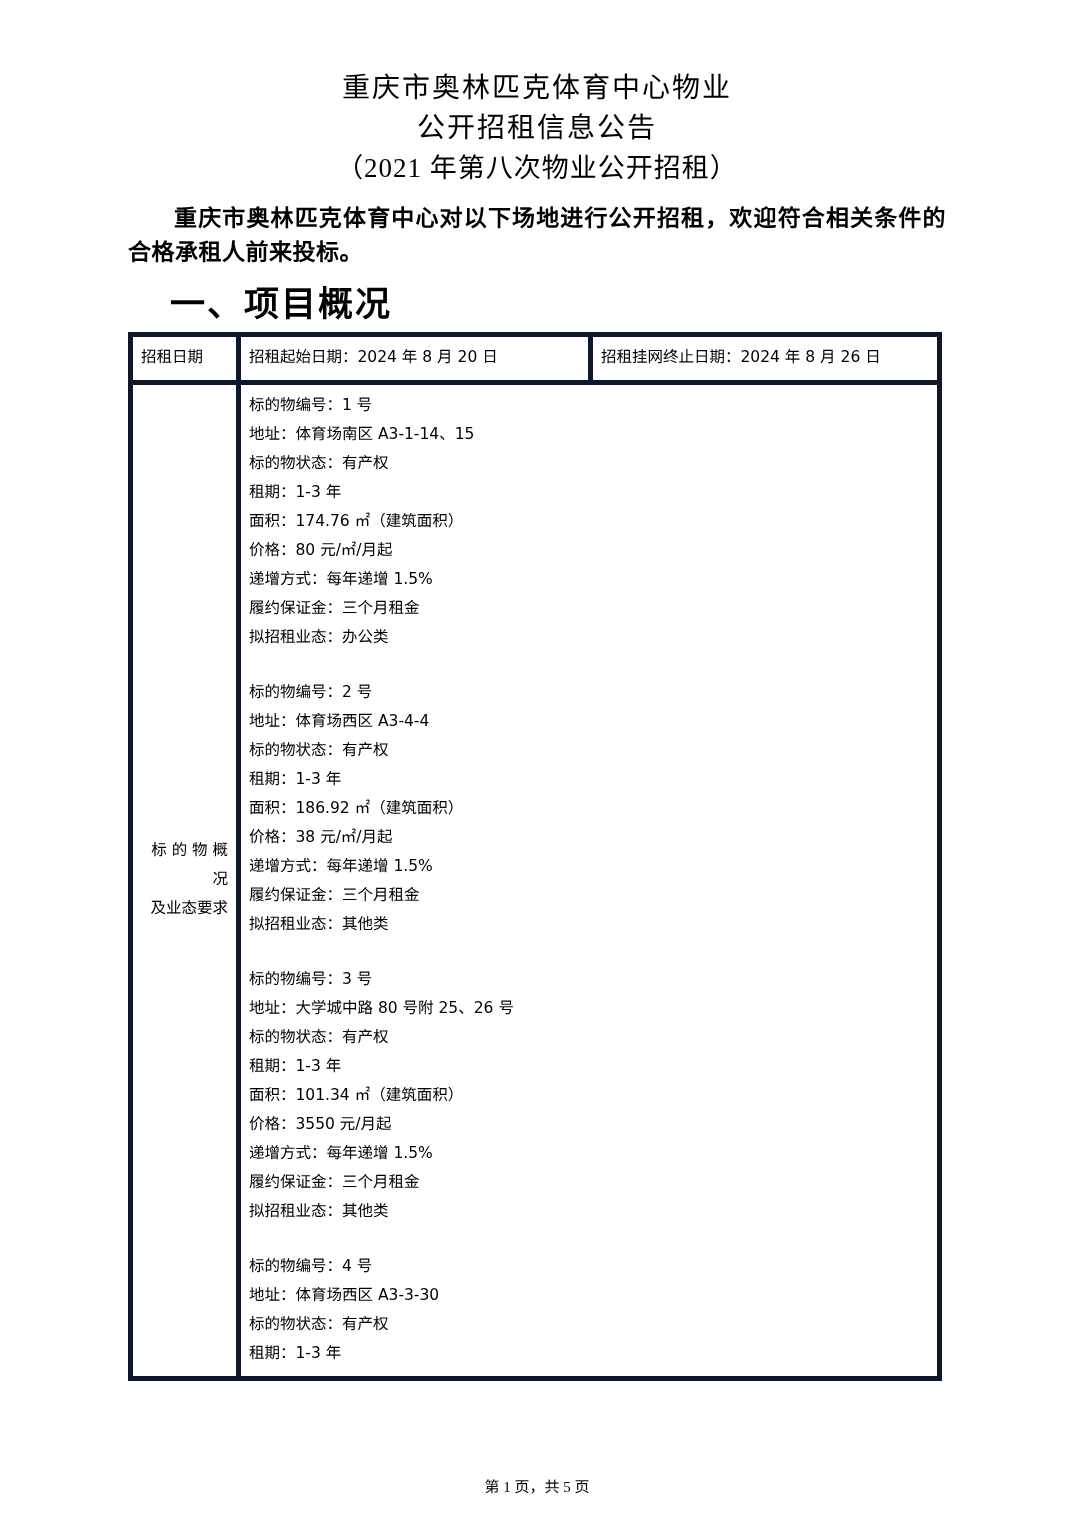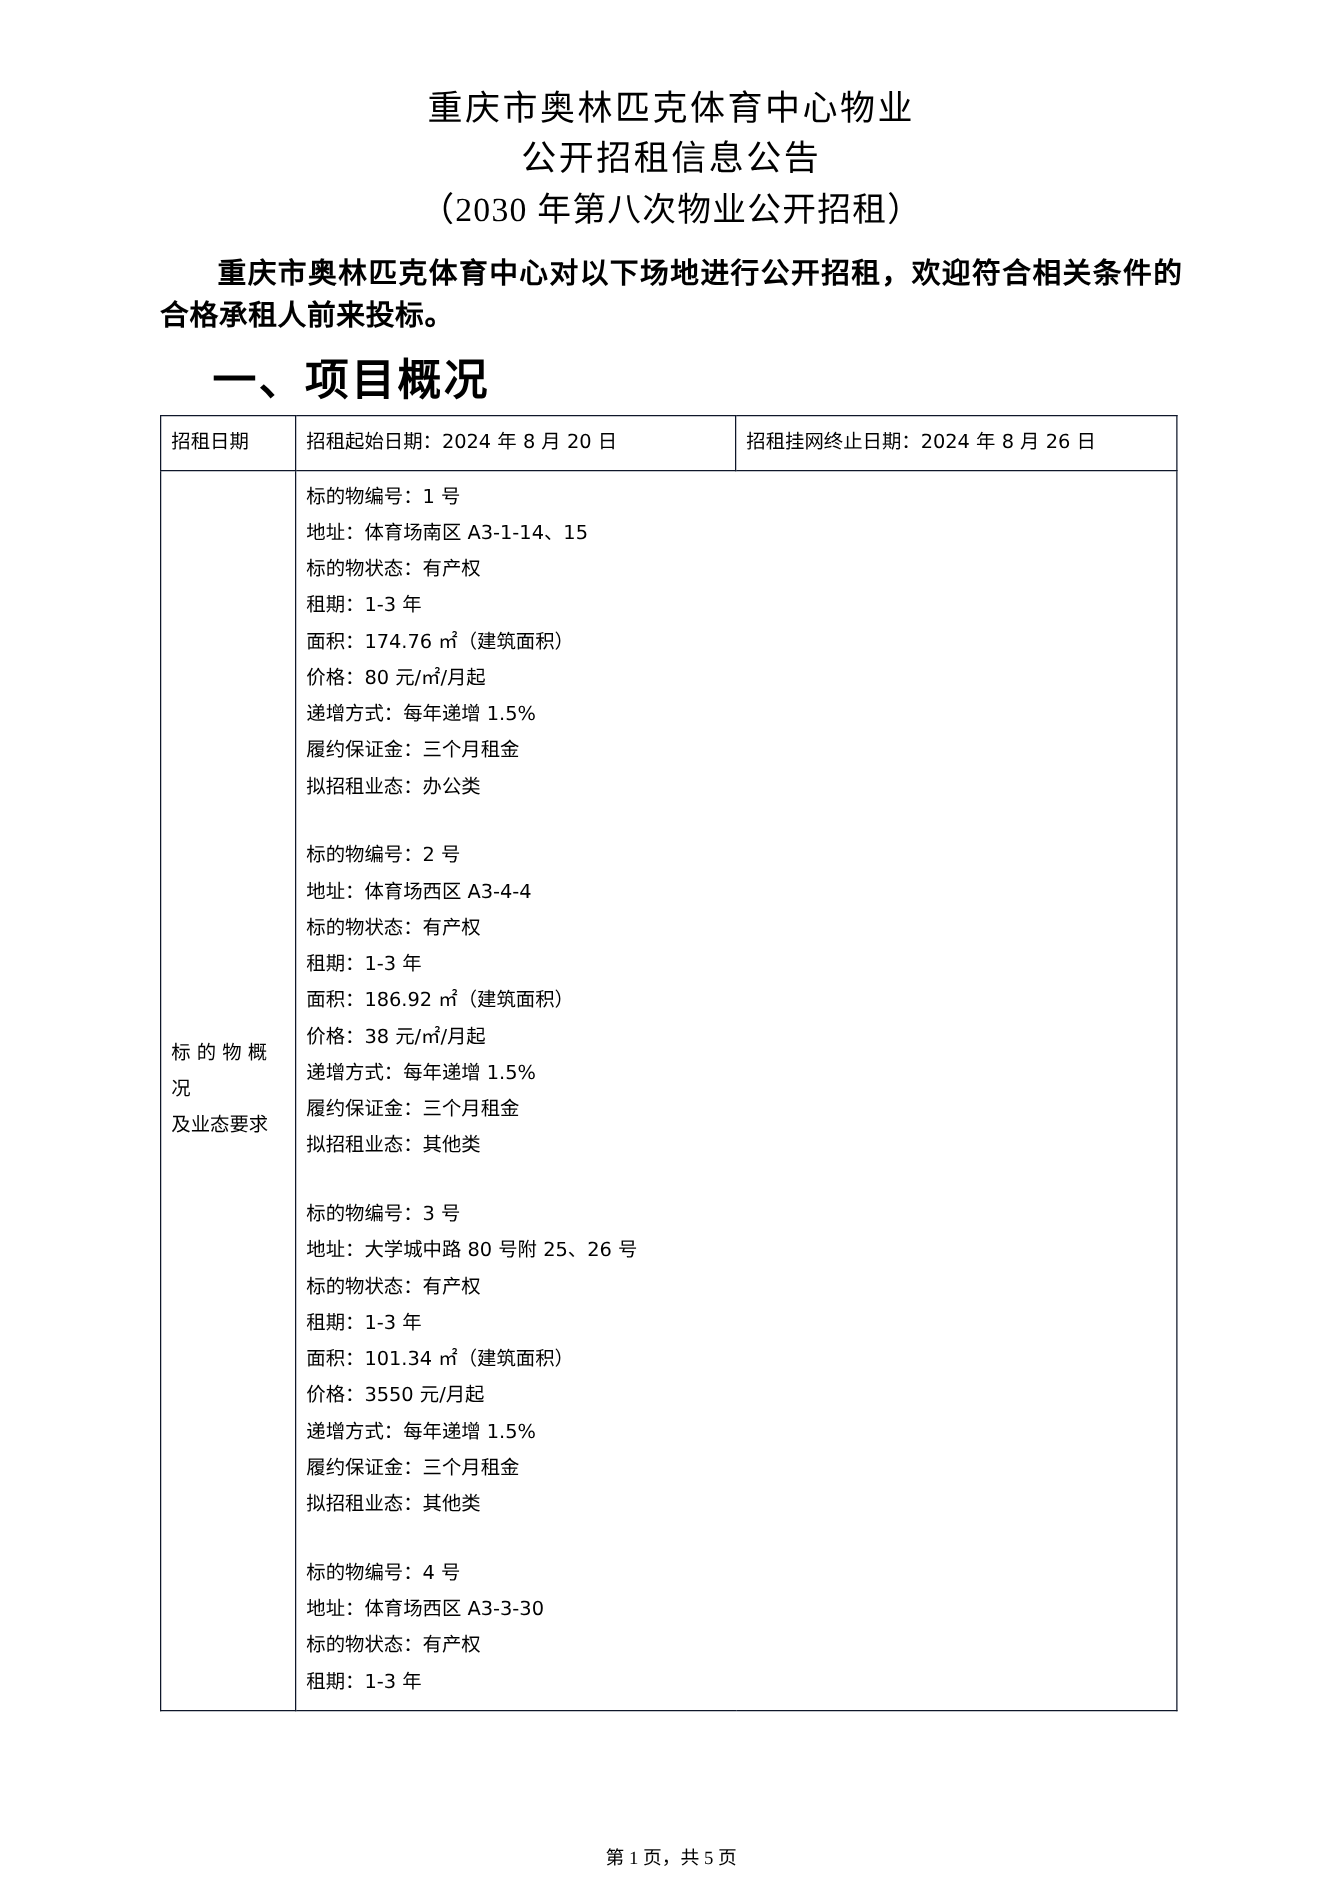--- a/index.html
+++ b/index.html
@@ -54,21 +54,21 @@
     text-indent: 1.2em;
     letter-spacing: 2px;
   }
   table.main {
     border-collapse: collapse;
     width: 814px;
     table-layout: fixed;
     margin-left: 0;
   }
   table.main td {
-    border: 1px solid #0f172a;
+    border: 5px solid #0f172a;
     vertical-align: top;
     padding: 6px 8px 8px 8px;
     font-family: "DejaVu Sans", "Liberation Sans", sans-serif;
     font-size: 15.5px;
     line-height: 29px;
   }
   td.col-label {
     width: 108px;
     box-sizing: border-box;
   }
@@ -79,20 +79,21 @@
   td.col-right {
     box-sizing: border-box;
   }
   .label-vert {
     font-family: "DejaVu Sans", "Liberation Sans", sans-serif;
     font-size: 15.5px;
     line-height: 29px;
   }
   .label-center-cell {
     vertical-align: middle !important;
+    text-align: right;
   }
   .lot {
     margin-bottom: 26px;
   }
   .lot:last-child {
     margin-bottom: 0;
   }
   .lot-line {
     white-space: nowrap;
   }
@@ -110,21 +111,21 @@
   }
 </style>
 </head>
 <body>
 
 <div class="page">
 
   <div class="title-block">
     <div class="title-line">重庆市奥林匹克体育中心物业</div>
     <div class="title-line">公开招租信息公告</div>
-    <div class="title-line sub">（2030 年第八次物业公开招租）</div>
+    <div class="title-line sub">（2021 年第八次物业公开招租）</div>
   </div>
 
   <div class="intro">重庆市奥林匹克体育中心对以下场地进行公开招租，欢迎符合相关条件的合格承租人前来投标。</div>
 
   <div class="section-heading">一、项目概况</div>
 
   <table class="main">
     <tbody>
       <tr>
         <td class="col-label">

